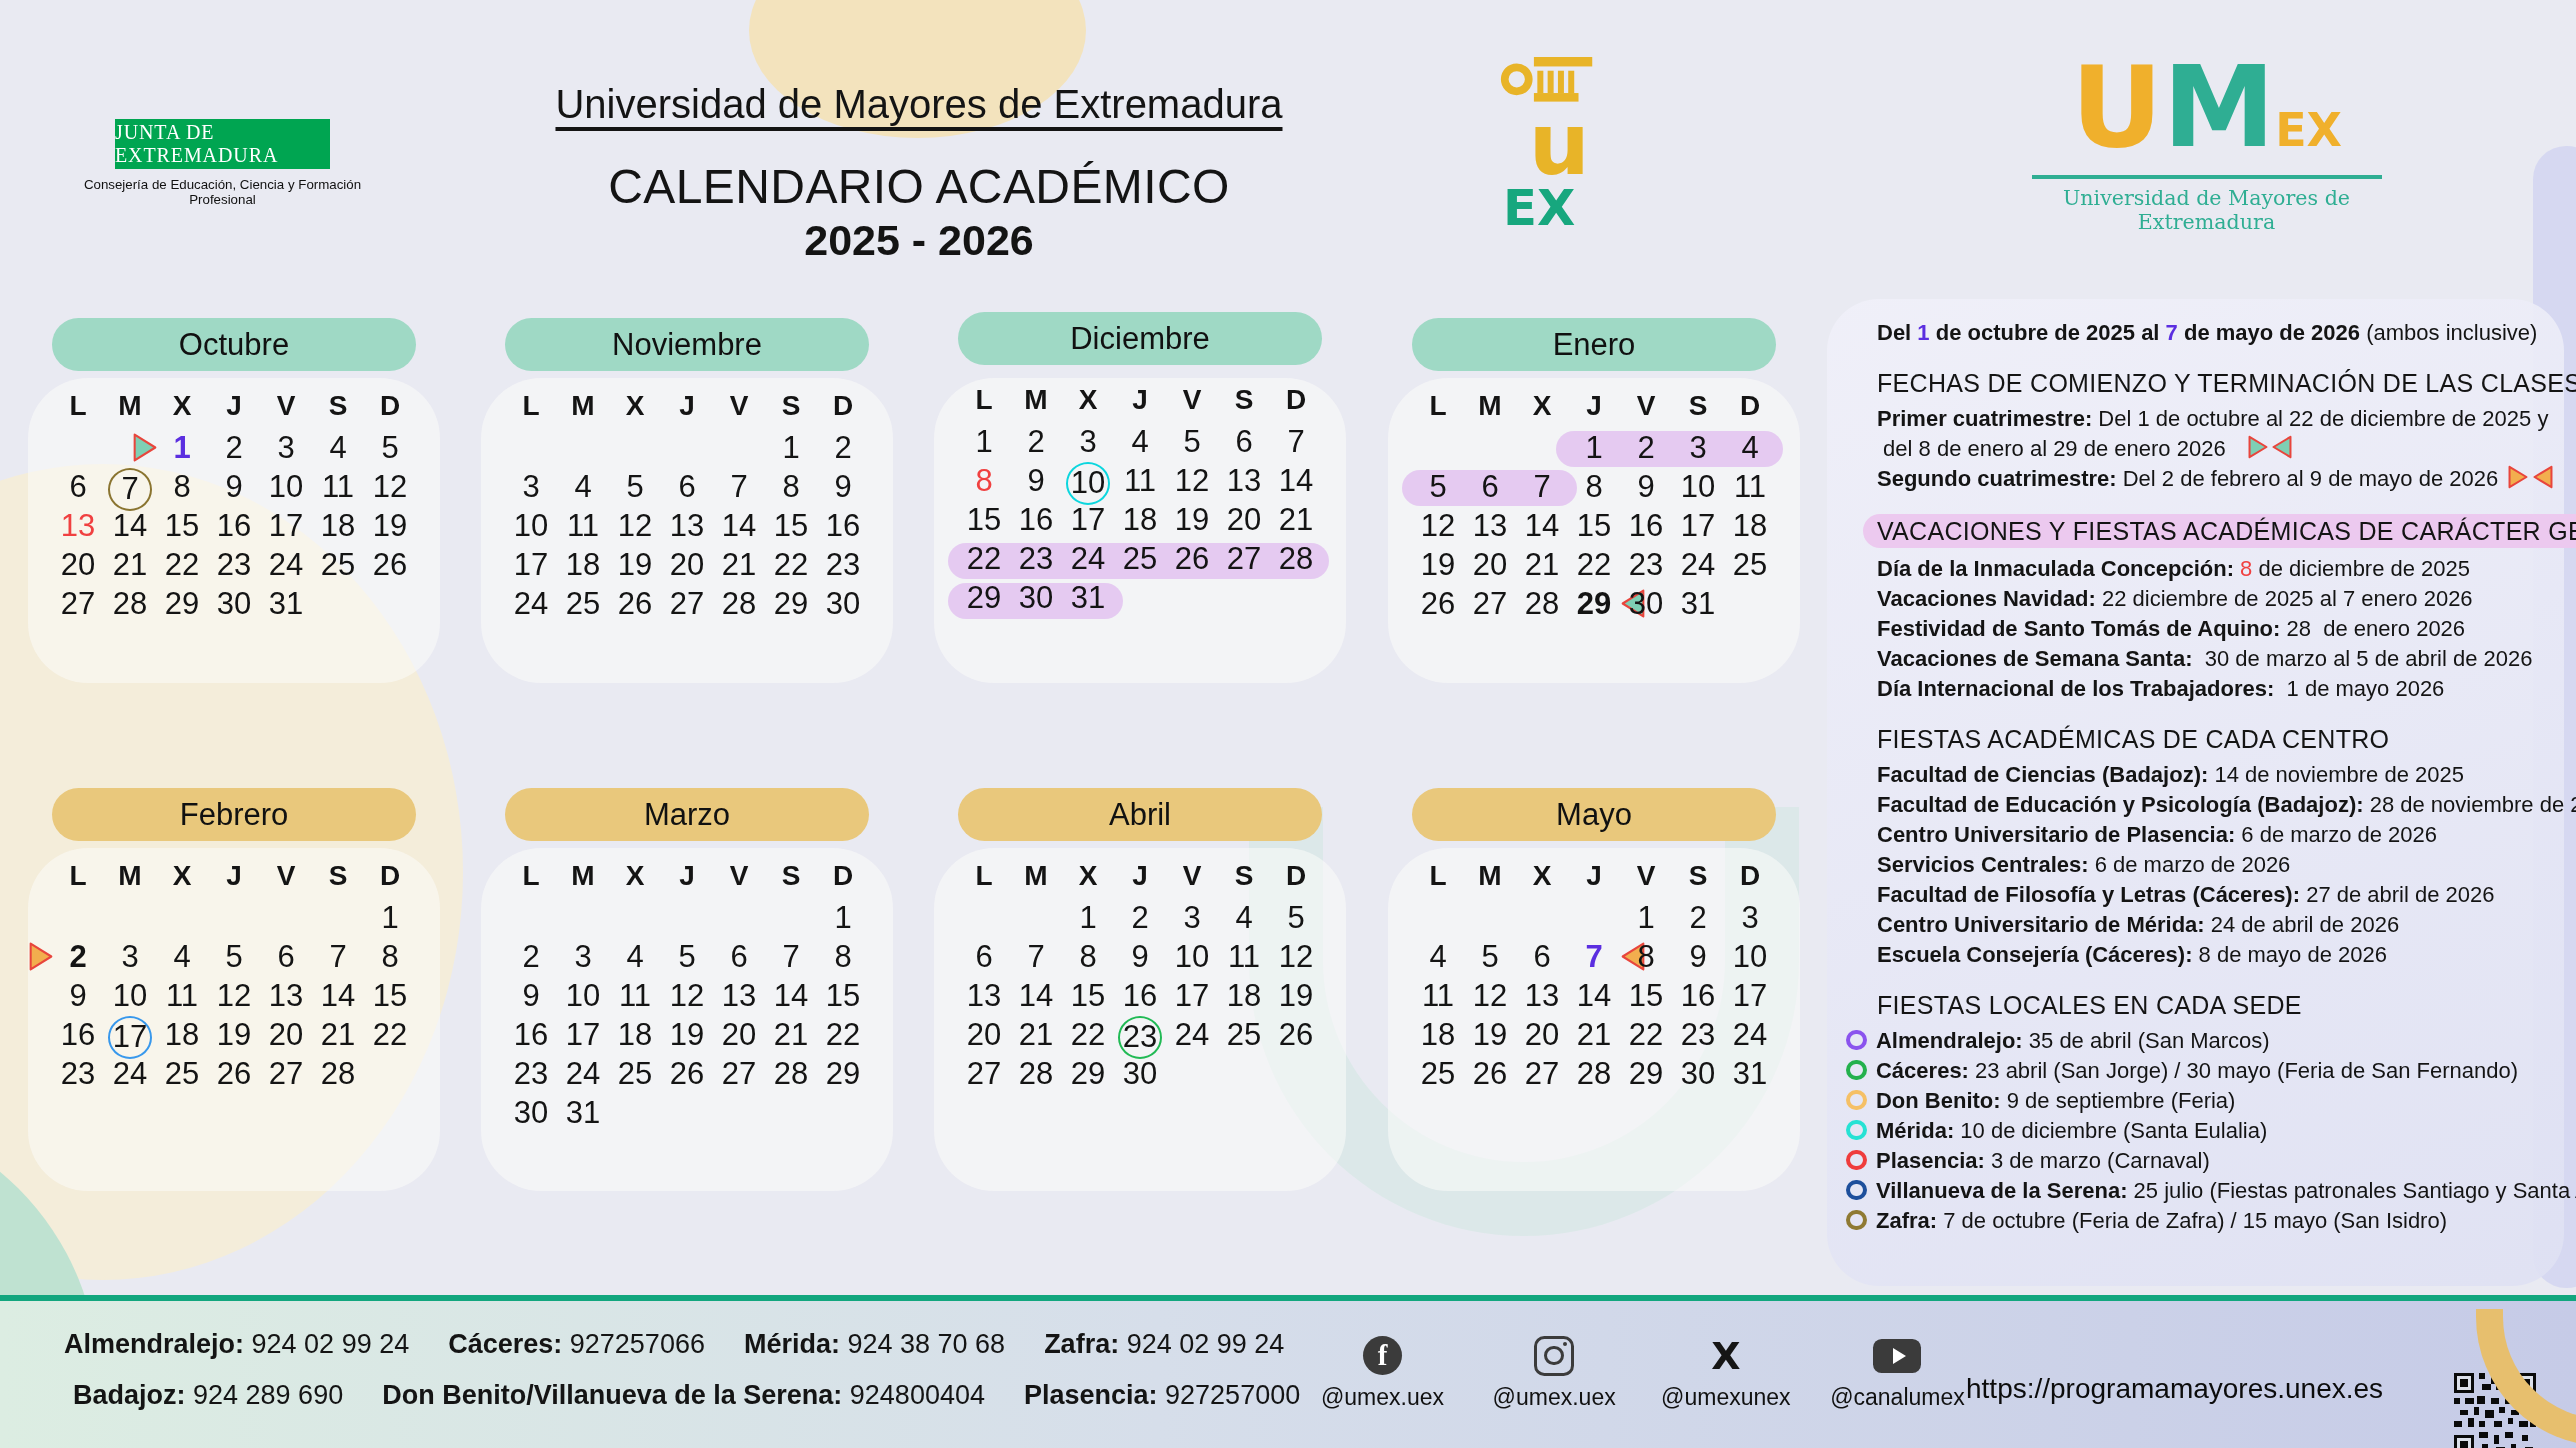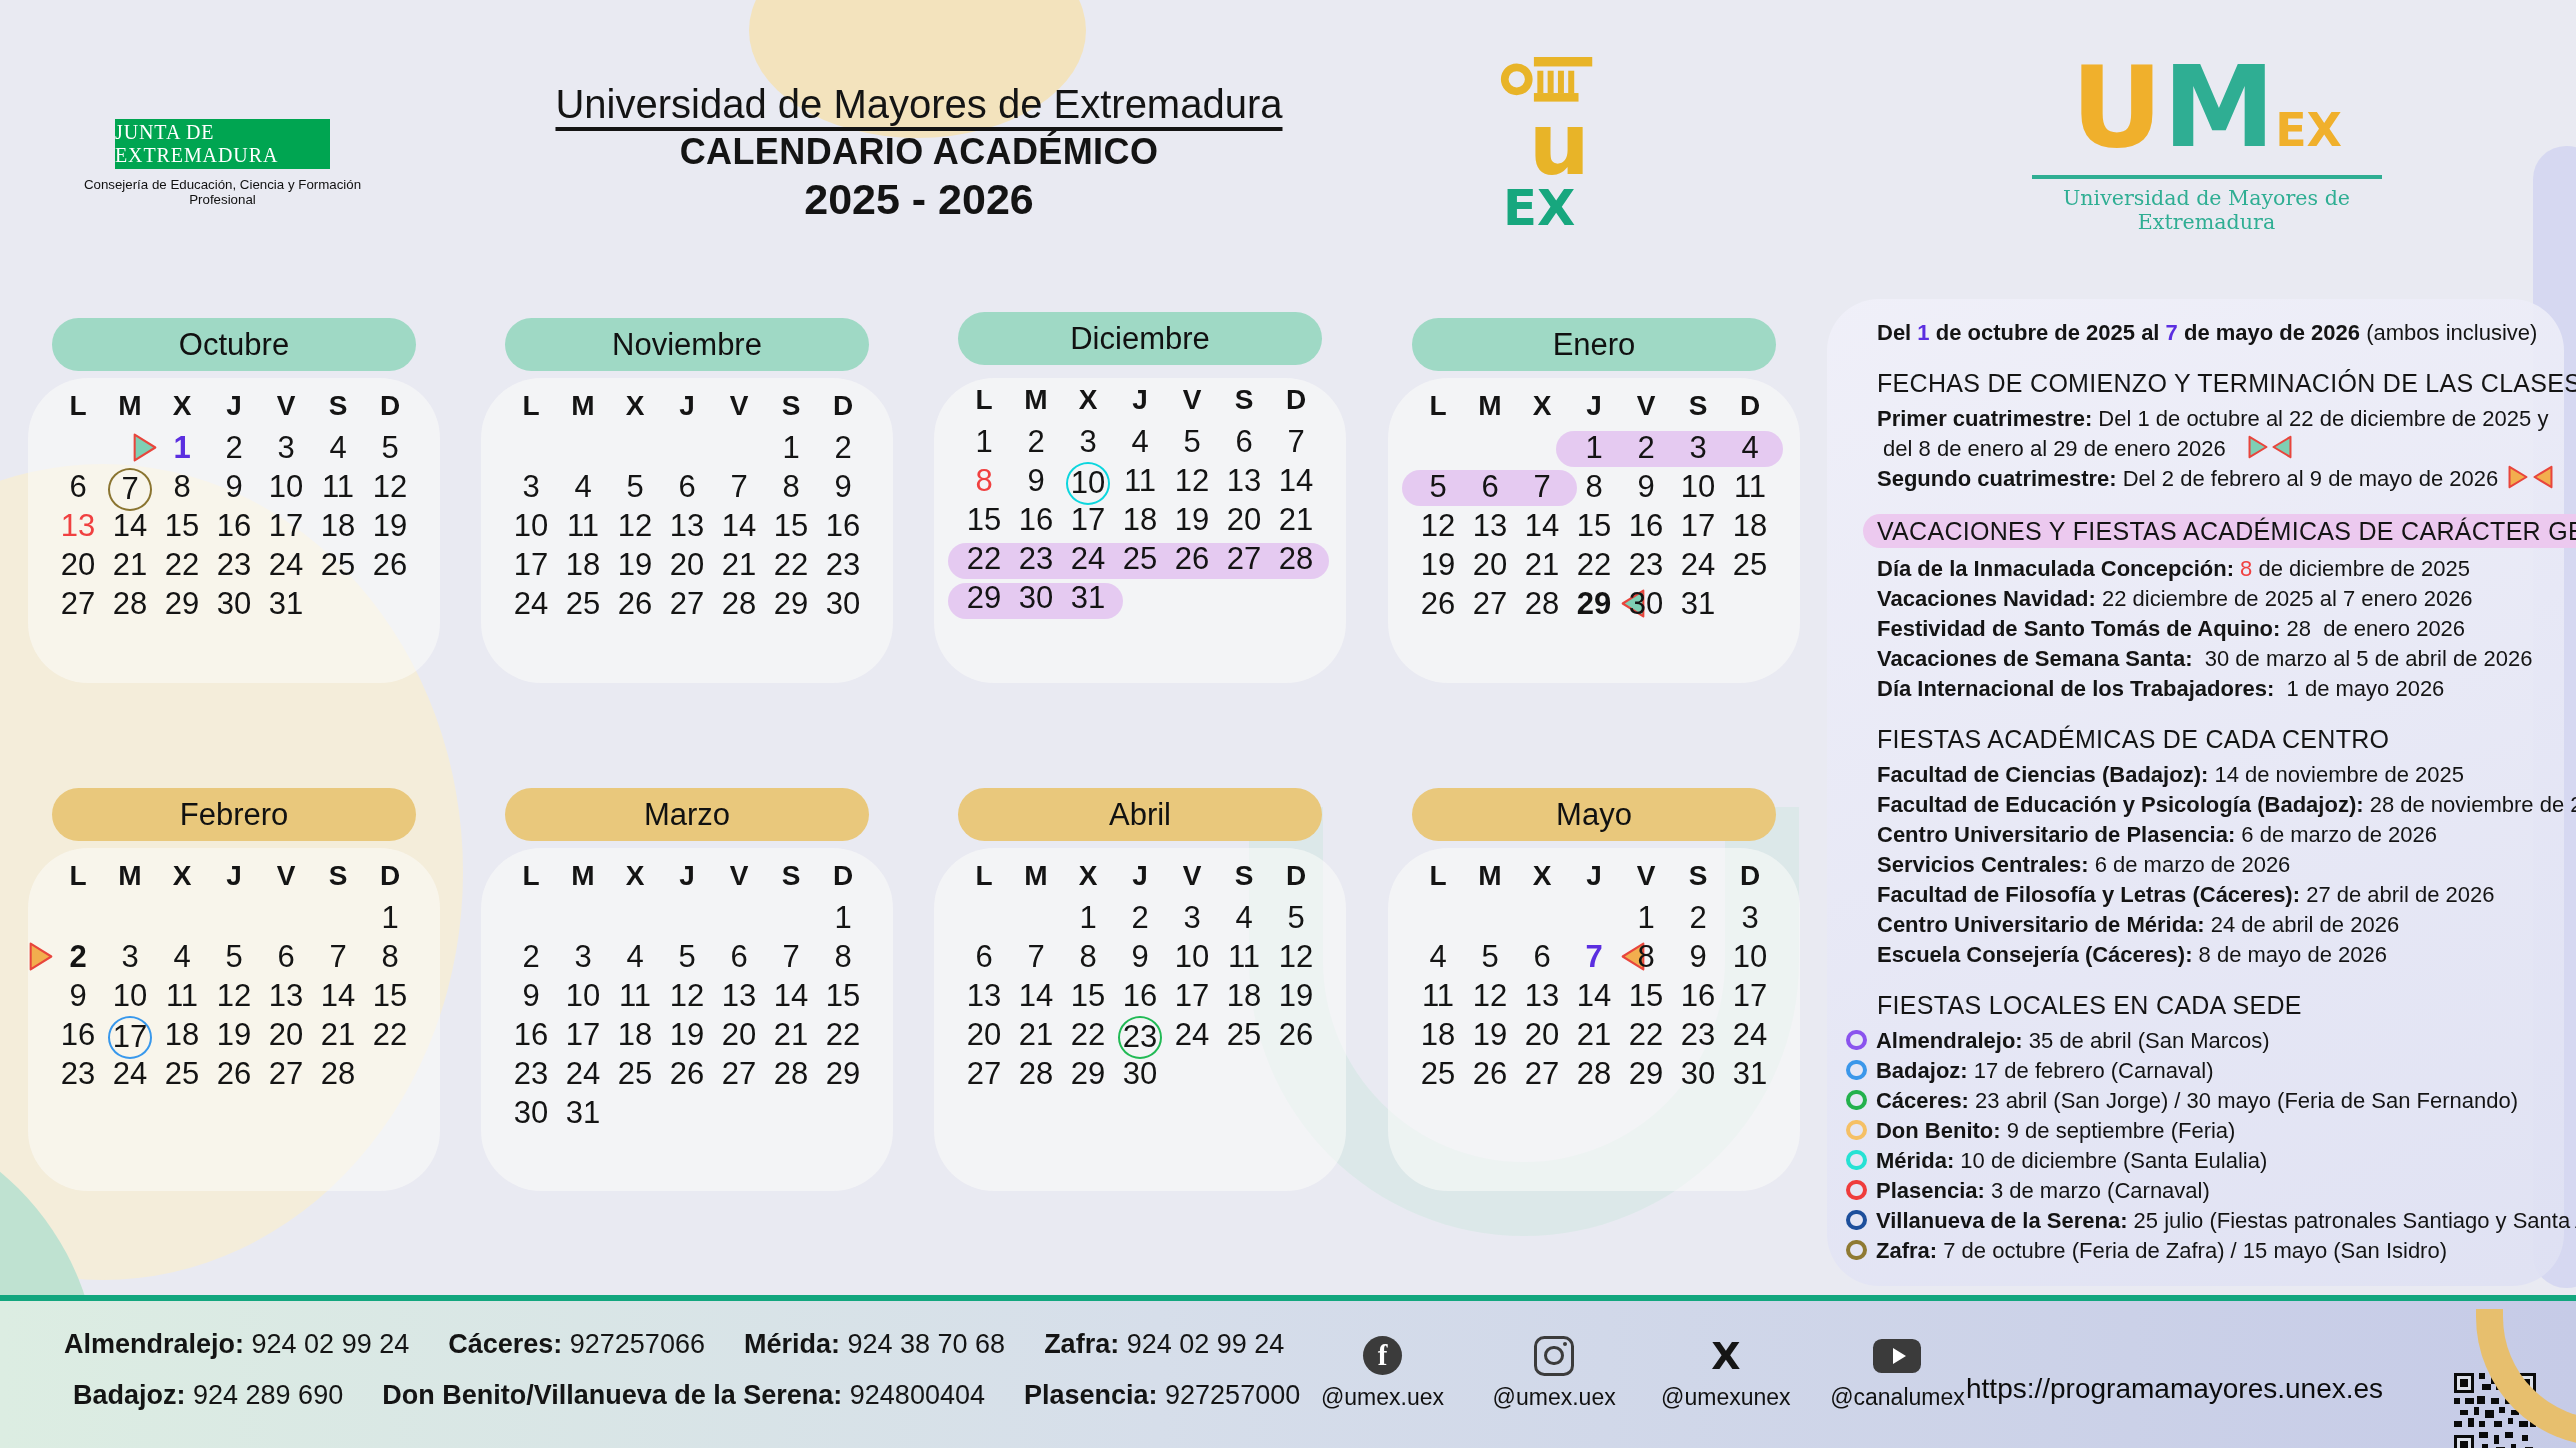--- a/index.html
+++ b/index.html
@@ -18,21 +18,21 @@
   .deco-u-watermark{left:1249px;top:807px;width:550px;height:429px;border:74px solid rgba(205,230,222,0.45);border-top:none;border-radius:0 0 275px 275px;box-sizing:border-box;}
   .deco-right-bar{right:-24px;top:146px;width:67px;height:1142px;border-radius:33px;background:rgba(213,215,240,0.95);}
   .deco-gold-curve{right:-29px;bottom:3.4px;width:129px;height:137px;border:27.5px solid #e7bf6e;border-top:none;border-right:none;border-bottom-left-radius:129px;box-sizing:border-box;}
   
   .junta-box{left:115px;top:119px;width:215px;height:50px;background:#00a551;color:#fff;
     display:flex;align-items:center;justify-content:center;font-family:"Liberation Serif",serif;
     font-size:20px;letter-spacing:0.9px;}
   .junta-sub{left:81px;top:177px;width:283px;text-align:center;font-size:13.3px;color:#111;}
   .main-title{left:550px;top:82px;width:738px;text-align:center;}
   .main-title .t1{font-size:40px;font-weight:400;text-decoration:underline;text-underline-offset:8.6px;}
-  .main-title .t2{font-size:36px;font-weight:700;letter-spacing:0.4px;margin-top:4px;}
+  .main-title .t2{font-size:48px;font-weight:400;letter-spacing:0.4px;margin-top:32px;}
   .main-title .t3{font-size:43px;font-weight:700;margin-top:1.7px;}
   
   .uex-logo{left:1496px;top:45px;width:129px;height:189px;}
   
   .umex-logo{left:2009px;top:41px;width:395px;text-align:center;}
   .umex-um .u{font-family:"DejaVu Sans",sans-serif;font-weight:700;font-size:113px;color:#f0b02c;}
   .umex-um .m{font-family:"DejaVu Sans",sans-serif;font-weight:700;font-size:113px;color:#2fae93;}
   .umex-um .ex{font-family:"DejaVu Sans",sans-serif;font-weight:700;font-size:46px;color:#f0b02c;}
   .umex-rule{width:350px;height:4.3px;background:#2fae93;margin:1.7px auto 6.9px;}
   .umex-sub{font-family:"DejaVu Serif",serif;font-size:20.6px;color:#2fae93;}
@@ -1087,21 +1087,20 @@
     <div class="sb-title">FIESTAS ACADÉMICAS DE CADA CENTRO</div>
     <div class="sb-line"><b>Facultad de Ciencias (Badajoz):</b><span> 14 de noviembre de 2025</span></div>
     <div class="sb-line"><b>Facultad de Educación y Psicología (Badajoz):</b><span> 28 de noviembre de 2025</span></div>
     <div class="sb-line"><b>Centro Universitario de Plasencia:</b><span> 6 de marzo de 2026</span></div>
     <div class="sb-line"><b>Servicios Centrales:</b><span> 6 de marzo de 2026</span></div>
     <div class="sb-line"><b>Facultad de Filosofía y Letras (Cáceres):</b><span> 27 de abril de 2026</span></div>
     <div class="sb-line"><b>Centro Universitario de Mérida:</b><span> 24 de abril de 2026</span></div>
     <div class="sb-line"><b>Escuela Consejería (Cáceres):</b><span> 8 de mayo de 2026</span></div>
     <div class="sb-title">FIESTAS LOCALES EN CADA SEDE</div>
     <div class="sb-line"><span class="sb-bullet" style="border-color: rgb(138, 83, 238);"></span><b>Almendralejo:</b><span> 35 de abril (San Marcos)</span></div>
-    <div class="sb-line"><span class="sb-bullet" style="border-color: rgb(59, 151, 234);"></span><b>Badajoz:</b><span> 17 de febrero (Carnaval)</span></div>
     <div class="sb-line"><span class="sb-bullet" style="border-color: rgb(35, 177, 77);"></span><b>Cáceres:</b><span> 23 abril (San Jorge) / 30 mayo (Feria de San Fernando)</span></div>
     <div class="sb-line"><span class="sb-bullet" style="border-color: rgb(245, 192, 102);"></span><b>Don Benito:</b><span> 9 de septiembre (Feria)</span></div>
     <div class="sb-line"><span class="sb-bullet" style="border-color: rgb(38, 226, 212);"></span><b>Mérida:</b><span> 10 de diciembre (Santa Eulalia)</span></div>
     <div class="sb-line"><span class="sb-bullet" style="border-color: rgb(239, 60, 60);"></span><b>Plasencia:</b><span> 3 de marzo (Carnaval)</span></div>
     <div class="sb-line"><span class="sb-bullet" style="border-color: rgb(29, 79, 156);"></span><b>Villanueva de la Serena:</b><span> 25 julio (Fiestas patronales Santiago y Santa Ana)</span></div>
     <div class="sb-line"><span class="sb-bullet" style="border-color: rgb(143, 122, 51);"></span><b>Zafra:</b><span> 7 de octubre (Feria de Zafra) / 15 mayo (San Isidro)</span></div>
   </div>
 
 <div class="abs footer">
   <div class="phones" id="phones1" style="left:64px;top:27.5px;"><span class="item"><b>Almendralejo:</b><span> 924 02 99 24</span></span><span class="item"><b>Cáceres:</b><span> 927257066</span></span><span class="item"><b>Mérida:</b><span> 924 38 70 68</span></span><span class="item"><b>Zafra:</b><span> 924 02 99 24</span></span></div>

